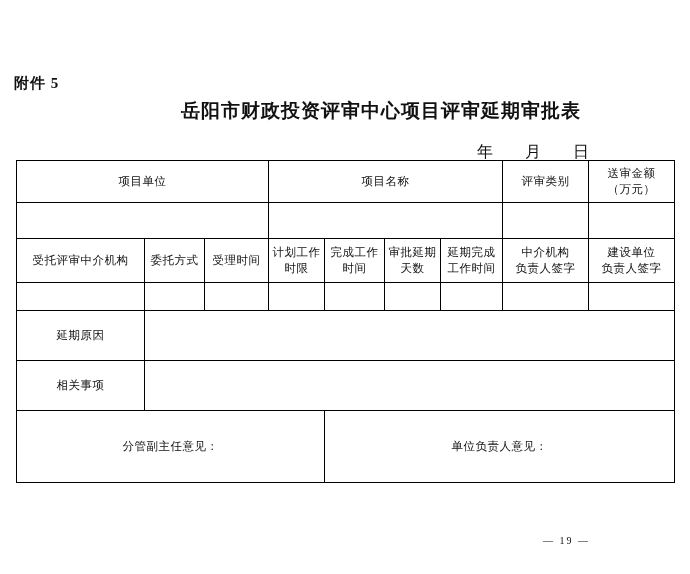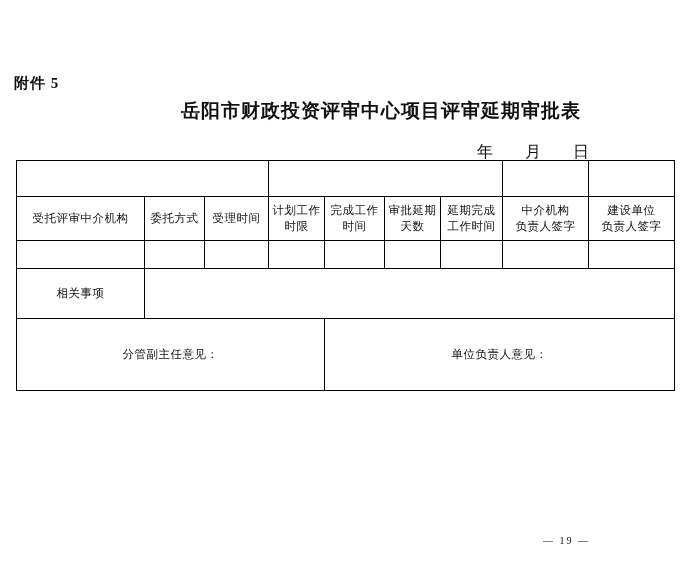--- a/index.html
+++ b/index.html
@@ -111,20 +111,29 @@
       <col style="width:60px">
       <col style="width:64px">
       <col style="width:56px">
       <col style="width:60px">
       <col style="width:56px">
       <col style="width:62px">
       <col style="width:86px">
       <col style="width:86px">
     </colgroup>
     <tbody>
+      <tr class="r-head">
+        <td class="big" colspan="3">项目单位</td>
+        <td class="big" colspan="4">项目名称</td>
+        <td class="mid">评审类别</td>
+        <td class="mid">
+          <div>送审金额</div>
+          <div>（万元）</div>
+        </td>
+      </tr>
 
       <tr class="r-blank1">
         <td colspan="3"></td>
         <td colspan="4"></td>
         <td></td>
         <td></td>
       </tr>
 
       <tr class="r-sub">
         <td class="mid">受托评审中介机构</td>
@@ -161,20 +170,24 @@
         <td></td>
         <td></td>
         <td></td>
         <td></td>
         <td></td>
         <td></td>
         <td></td>
         <td></td>
       </tr>
 
+      <tr class="r-reason">
+        <td class="mid">延期原因</td>
+        <td colspan="8"></td>
+      </tr>
 
       <tr class="r-matters">
         <td class="mid">相关事项</td>
         <td colspan="8"></td>
       </tr>
 
       <tr class="r-sign">
         <td class="signcell" colspan="4">分管副主任意见：</td>
         <td class="signcell" colspan="5">单位负责人意见：</td>
       </tr>

